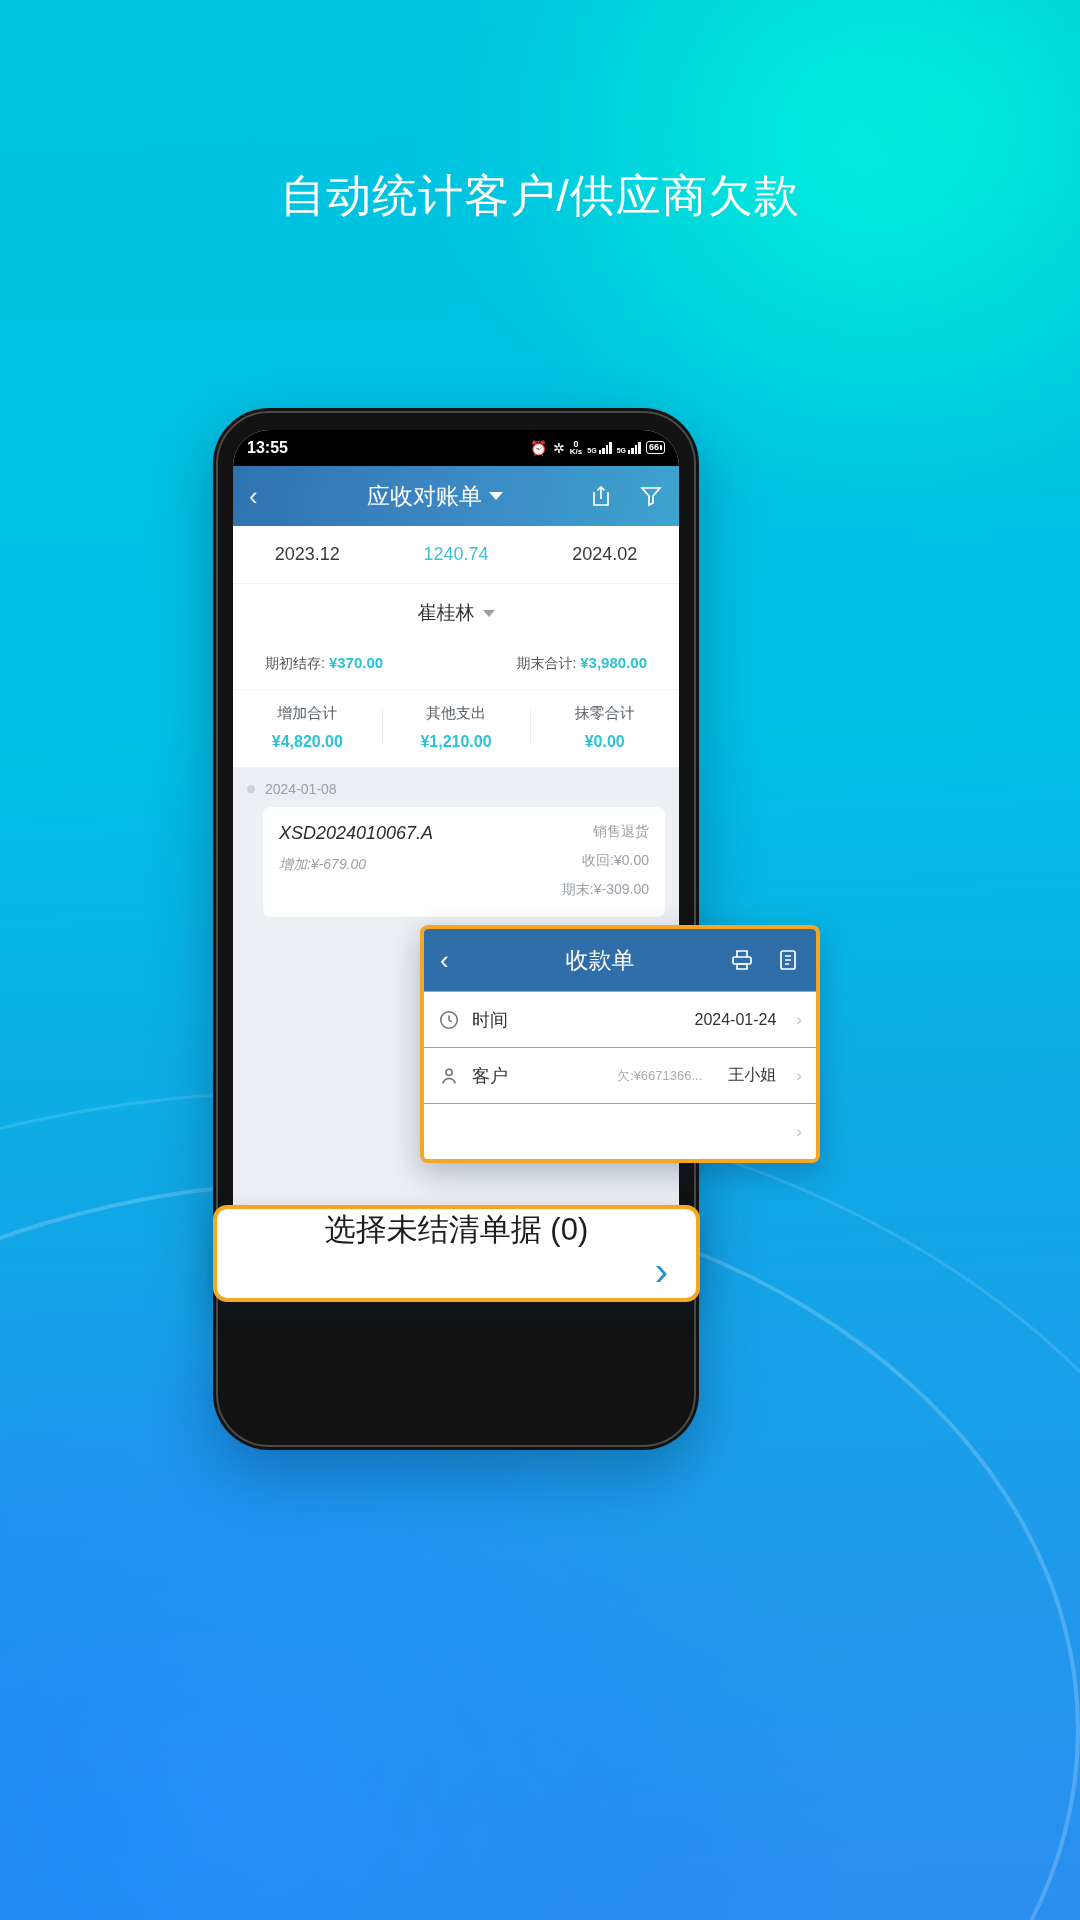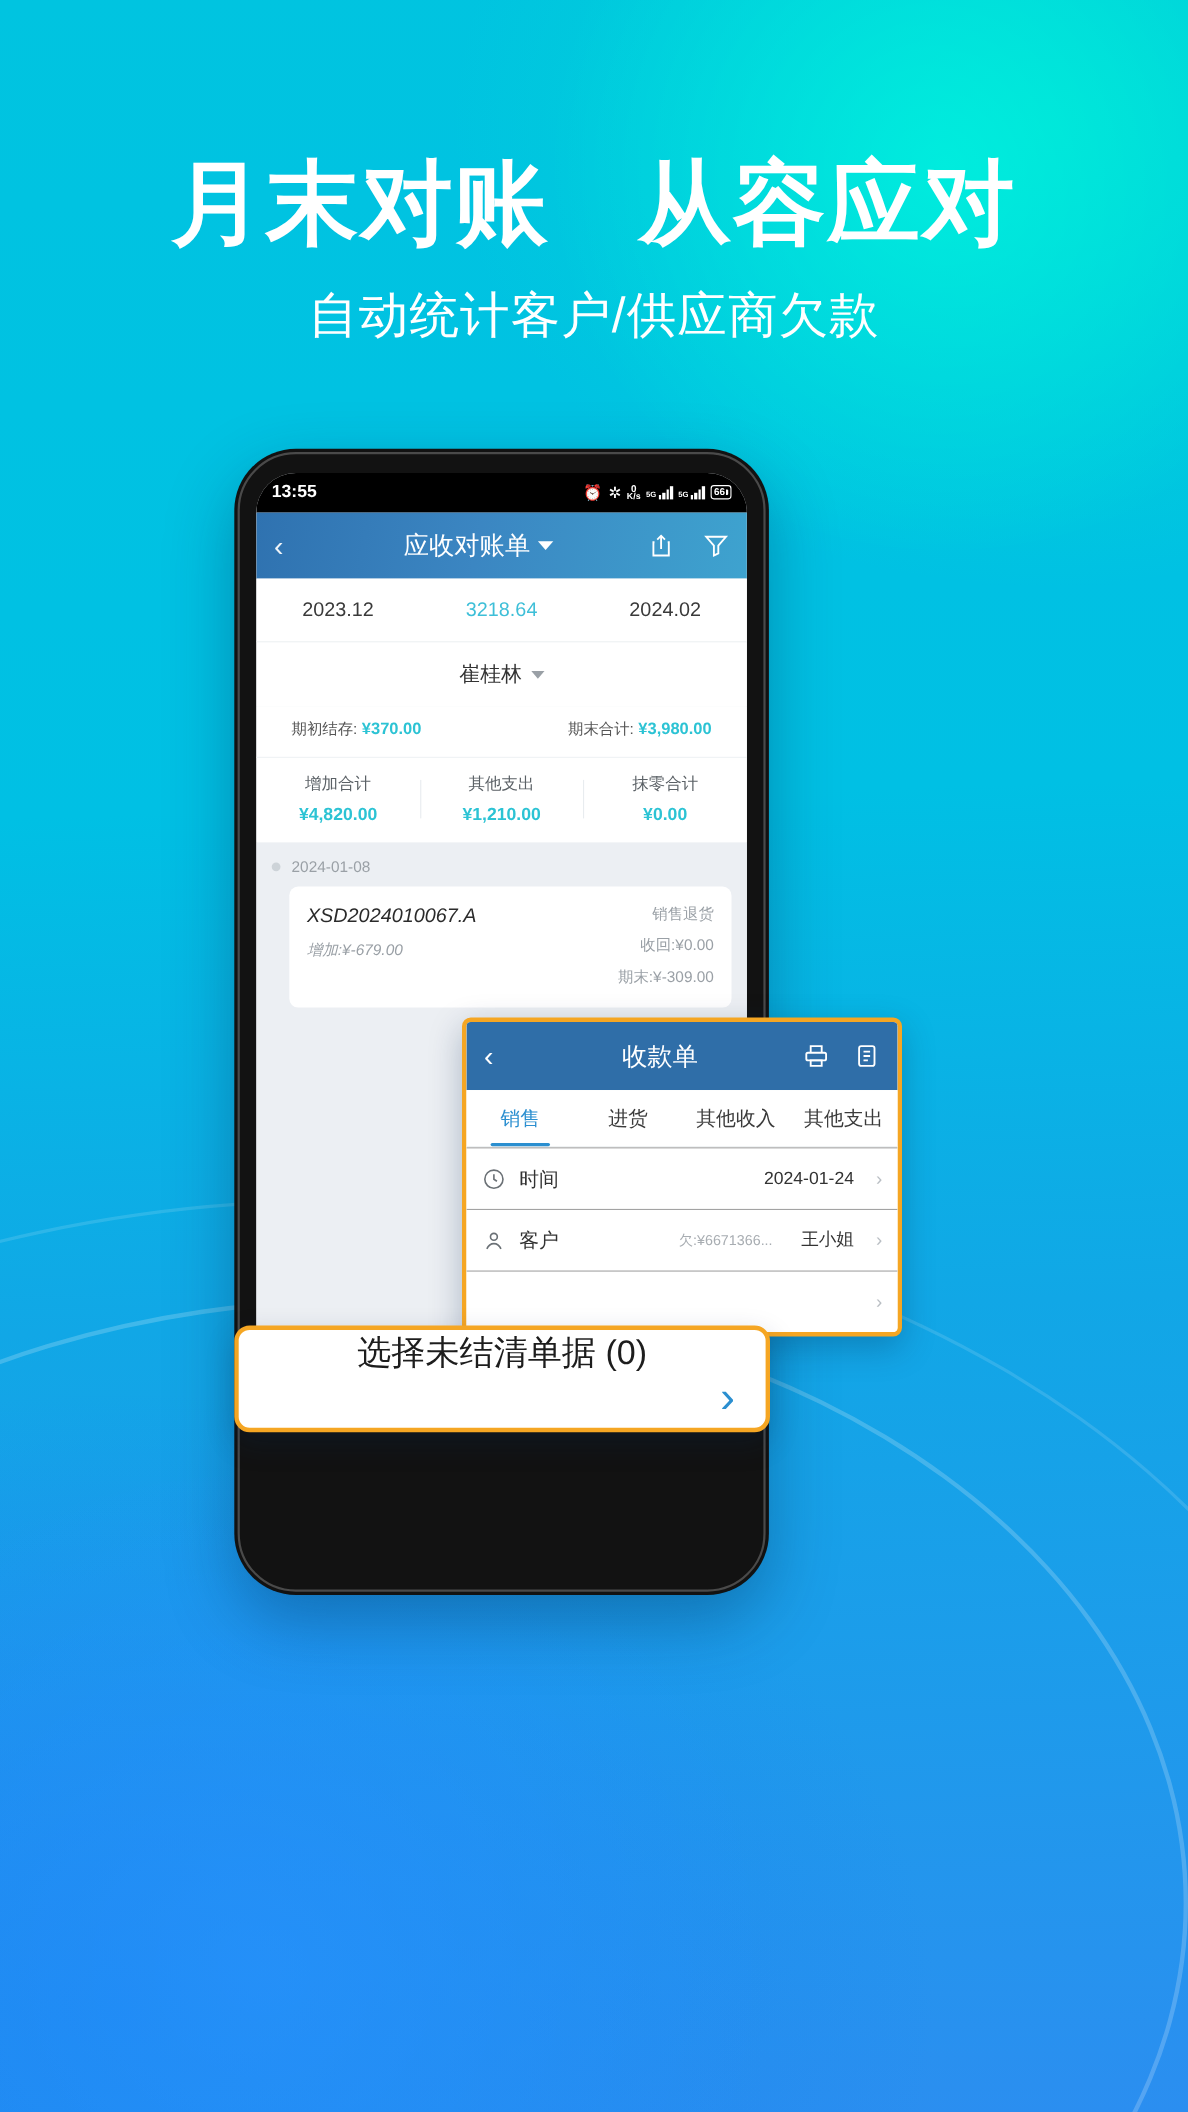--- a/index.html
+++ b/index.html
@@ -260,25 +260,20 @@
 <body>
 
 <div id="bg">
   <div class="glow-tr"></div>
   <div class="glow-bl"></div>
   <div class="swoosh s1"></div>
   <div class="swoosh s2"></div>
 </div>
 
 <div class="headline-wrap">
-  <div class="headline">
-    <span>月末对账</span>
-    <span class="gap"></span>
-    <span>从容应对</span>
-  </div>
   <div class="subhead">自动统计客户/供应商欠款</div>
 </div>
 
 <div id="phone">
   <div id="screen">
 
     <div class="statusbar">
       <span>13:55</span>
       <span class="sb-right">
         <span class="sb-ic">⏰</span>
@@ -326,21 +321,21 @@
         <span>
           <svg class="ic-svg" viewBox="0 0 24 24" fill="none" stroke="#fff" stroke-width="1.7">
             <path d="M3 4h18l-7 8v7l-4 2v-9z"></path>
           </svg>
         </span>
       </span>
     </div>
 
     <div class="month-tabs">
       <div>2023.12</div>
-      <div class="active">3218.64</div>
+      <div class="active">1240.74</div>
       <div>2024.02</div>
     </div>
 
     <div class="cust-row">
       <span>崔桂林</span>
       <span class="caret-sm"></span>
     </div>
 
     <div class="bal-row">
       <span class="seg">
@@ -403,26 +398,20 @@
       </span>
       <span>
         <svg class="ic-svg" viewBox="0 0 24 24" fill="none" stroke="#fff" stroke-width="1.7">
           <rect x="5" y="3" width="14" height="18" rx="2"></rect>
             <path d="M9 8h6M9 12h6M9 16h4"></path>
         </svg>
       </span>
     </span>
   </div>
 
-  <div class="rp-tabs">
-    <div class="active">销售</div>
-    <div>进货</div>
-    <div>其他收入</div>
-    <div>其他支出</div>
-  </div>
 
 
   <div class="rp-field">
     <svg class="circ-ic" viewBox="0 0 24 24" fill="none" stroke="#6b7176" stroke-width="1.6">
       <circle cx="12" cy="12" r="9"></circle>
         <path d="M12 7v5l3 2"></path>
     </svg>
     <span class="flabel">时间</span>
     <span class="fval">2024-01-24</span>
     <span class="chev">›</span>

